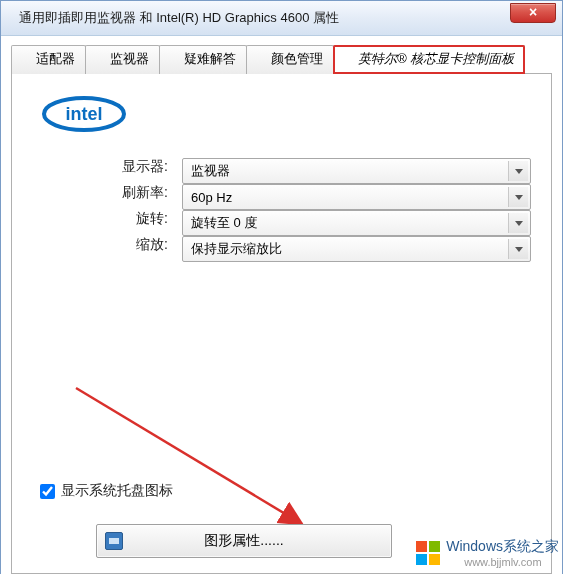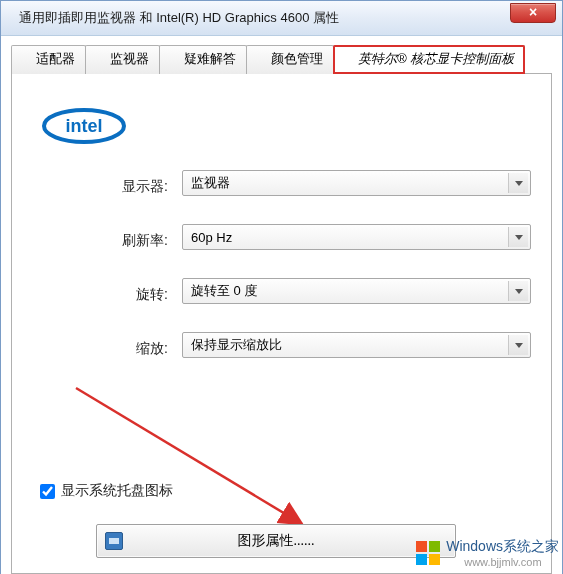--- a/index.html
+++ b/index.html
@@ -74,32 +74,31 @@
     z-index: 2;
   }
   .tab.highlighted {
     outline: 2px solid #d9302c;
     outline-offset: -2px;
     font-style: italic;
   }
   .tab-panel {
     border: 1px solid #b0b0b0;
     border-top: none;
-    padding: 28px 20px 20px 20px;
+    padding: 16px 20px 20px 20px;
     min-height: 500px;
     position: relative;
   }
   .intel-logo {
     margin: 4px 0 24px 8px;
   }
   .intel-logo svg { display:block; }
   .form-row {
     display: flex;
-    align-items: flex-end;
-    margin-bottom: 28px;
+    align-items: flex-start;
   }
   .form-label {
     width: 150px;
     text-align: right;
     padding-right: 14px;
     font-size: 14px;
     color: #222;
   }
   .select {
     flex: 1;
@@ -139,32 +138,31 @@
     display: flex;
     align-items: center;
     font-size: 14px;
     color: #222;
   }
   .checkbox-row input { margin-right: 6px; width:15px; height:15px; }
   .graphics-btn {
     position: absolute;
     left: 84px;
     top: 450px;
-    width: 360px;
+    width: 296px;
     height: 34px;
     border: 1px solid #a0a0a0;
     background: linear-gradient(to bottom,#fcfcfc,#e8e8e8);
     display: flex;
     align-items: center;
     justify-content: center;
     font-size: 14px;
     cursor: pointer;
     border-radius: 2px;
     box-shadow: inset 0 0 0 1px rgba(255,255,255,0.7);
-    font-family: Liberation Serif, serif;
   }
   .graphics-btn .icon {
     position: absolute;
     left: 8px;
     top: 50%;
     transform: translateY(-50%);
     width: 18px;
     height: 18px;
     background: #3a7bbf;
     border: 1px solid #2a5b8f;

